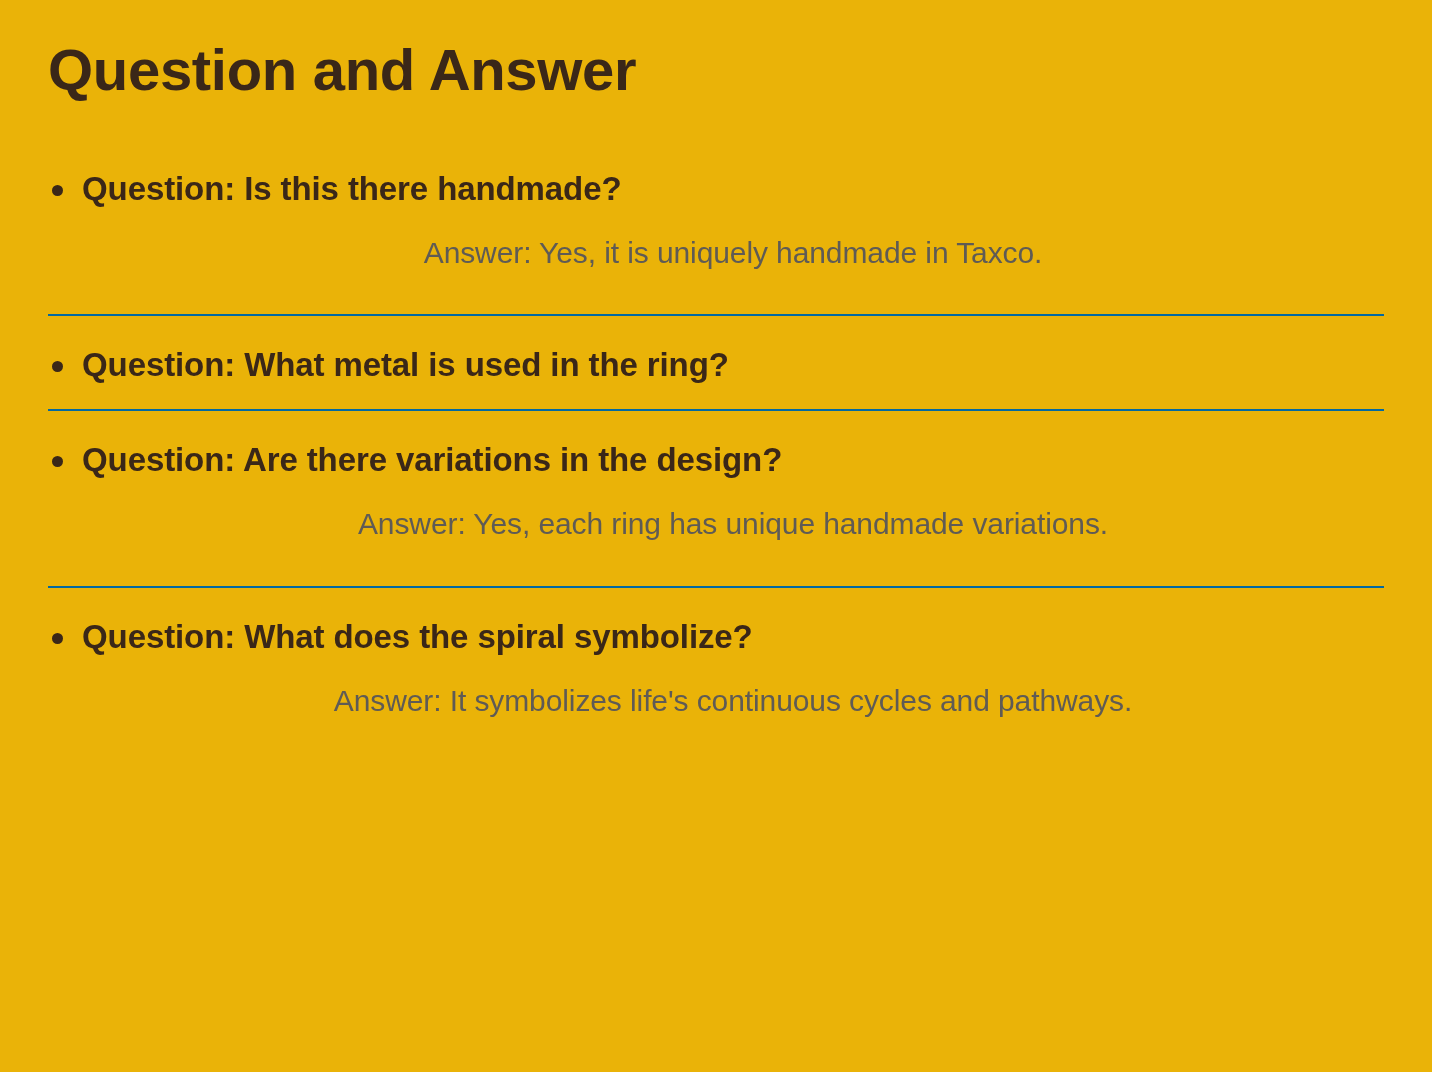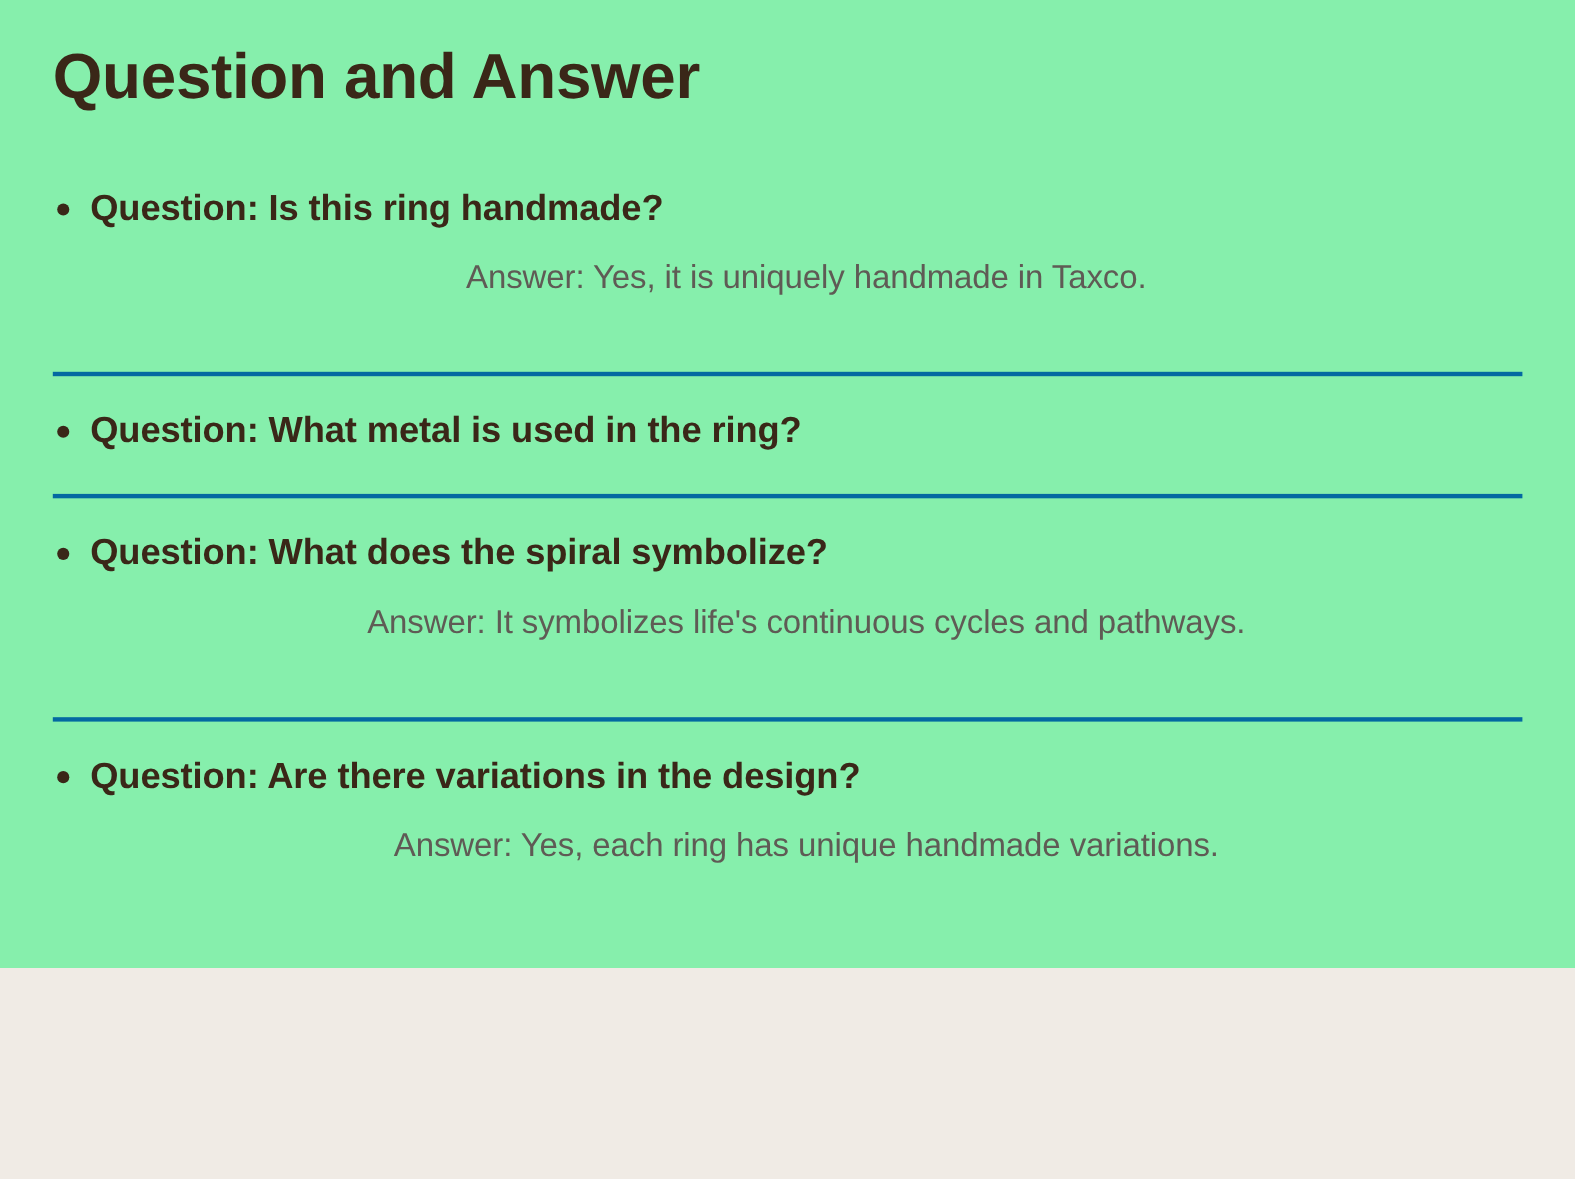--- a/index.html
+++ b/index.html
@@ -12,24 +12,24 @@
     height: 1072px;
     background: #F0EBE5;
     font-family: "Liberation Sans", "DejaVu Sans", sans-serif;
     -webkit-font-smoothing: antialiased;
     overflow: hidden;
   }
 
   .page {
     position: relative;
     width: 1432px;
-    height: 880px;
+    height: 1072px;
     box-sizing: border-box;
     padding: 0 32px;
-    background: #86efac;
+    background: #eab308;
   }
 
   .page-title {
     margin: 0;
     padding: 0;
     position: absolute;
     left: 48px;
     top: 36px;
     font-size: 58px;
     line-height: 1.18;
@@ -48,22 +48,22 @@
     padding: 0;
   }
 
   .qa-item {
     position: relative;
     padding: 0;
     margin: 0;
   }
 
   .qa-item + .qa-item {
-    border-top: 4px solid #0369a1;
-    margin-top: 36px;
+    border-top: 2px solid #0369a1;
+    margin-top: 12px;
     padding-top: 28px;
   }
 
   .question-row {
     position: relative;
     padding-left: 34px;
     margin: 0 0 22px 0;
   }
 
   .bullet-icon {
@@ -111,48 +111,48 @@
 
 <div class="page">
 
   <h1 class="page-title">Question and Answer</h1>
 
   <ul class="qa-list">
 
     <li class="qa-item">
       <div class="question-row">
         <span class="bullet-icon"></span>
-        <span class="question-text">Question: Is this ring handmade?</span>
+        <span class="question-text">Question: Is this there handmade?</span>
       </div>
       <div class="answer-row">
         <span class="answer-text">Answer: Yes, it is uniquely handmade in Taxco.</span>
       </div>
     </li>
 
     <li class="qa-item">
       <div class="question-row">
         <span class="bullet-icon"></span>
         <span class="question-text">Question: What metal is used in the ring?</span>
       </div>
     </li>
 
     <li class="qa-item">
       <div class="question-row">
         <span class="bullet-icon"></span>
+        <span class="question-text">Question: Are there variations in the design?</span>
+      </div>
+      <div class="answer-row">
+        <span class="answer-text">Answer: Yes, each ring has unique handmade variations.</span>
+      </div>
+    </li>
+
+    <li class="qa-item">
+      <div class="question-row">
+        <span class="bullet-icon"></span>
         <span class="question-text">Question: What does the spiral symbolize?</span>
       </div>
       <div class="answer-row">
         <span class="answer-text">Answer: It symbolizes life's continuous cycles and pathways.</span>
       </div>
     </li>
 
-    <li class="qa-item">
-      <div class="question-row">
-        <span class="bullet-icon"></span>
-        <span class="question-text">Question: Are there variations in the design?</span>
-      </div>
-      <div class="answer-row">
-        <span class="answer-text">Answer: Yes, each ring has unique handmade variations.</span>
-      </div>
-    </li>
-
   </ul>
 </div>
 
 </body></html>

